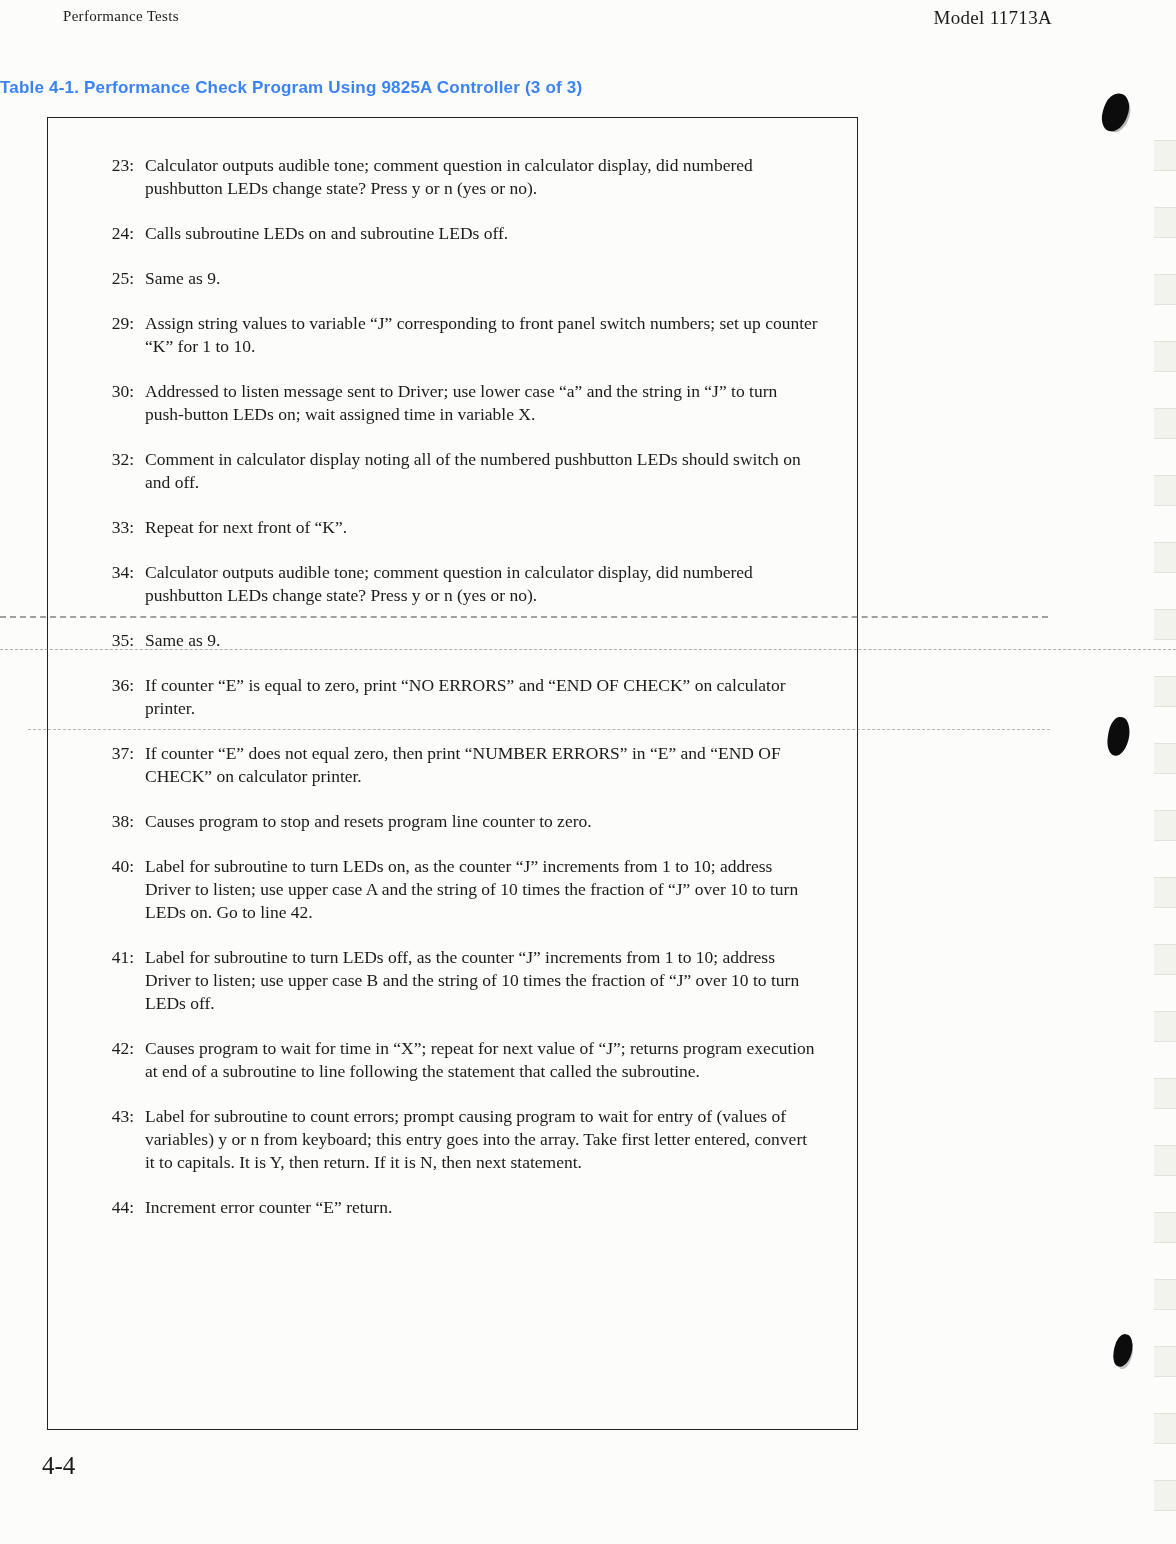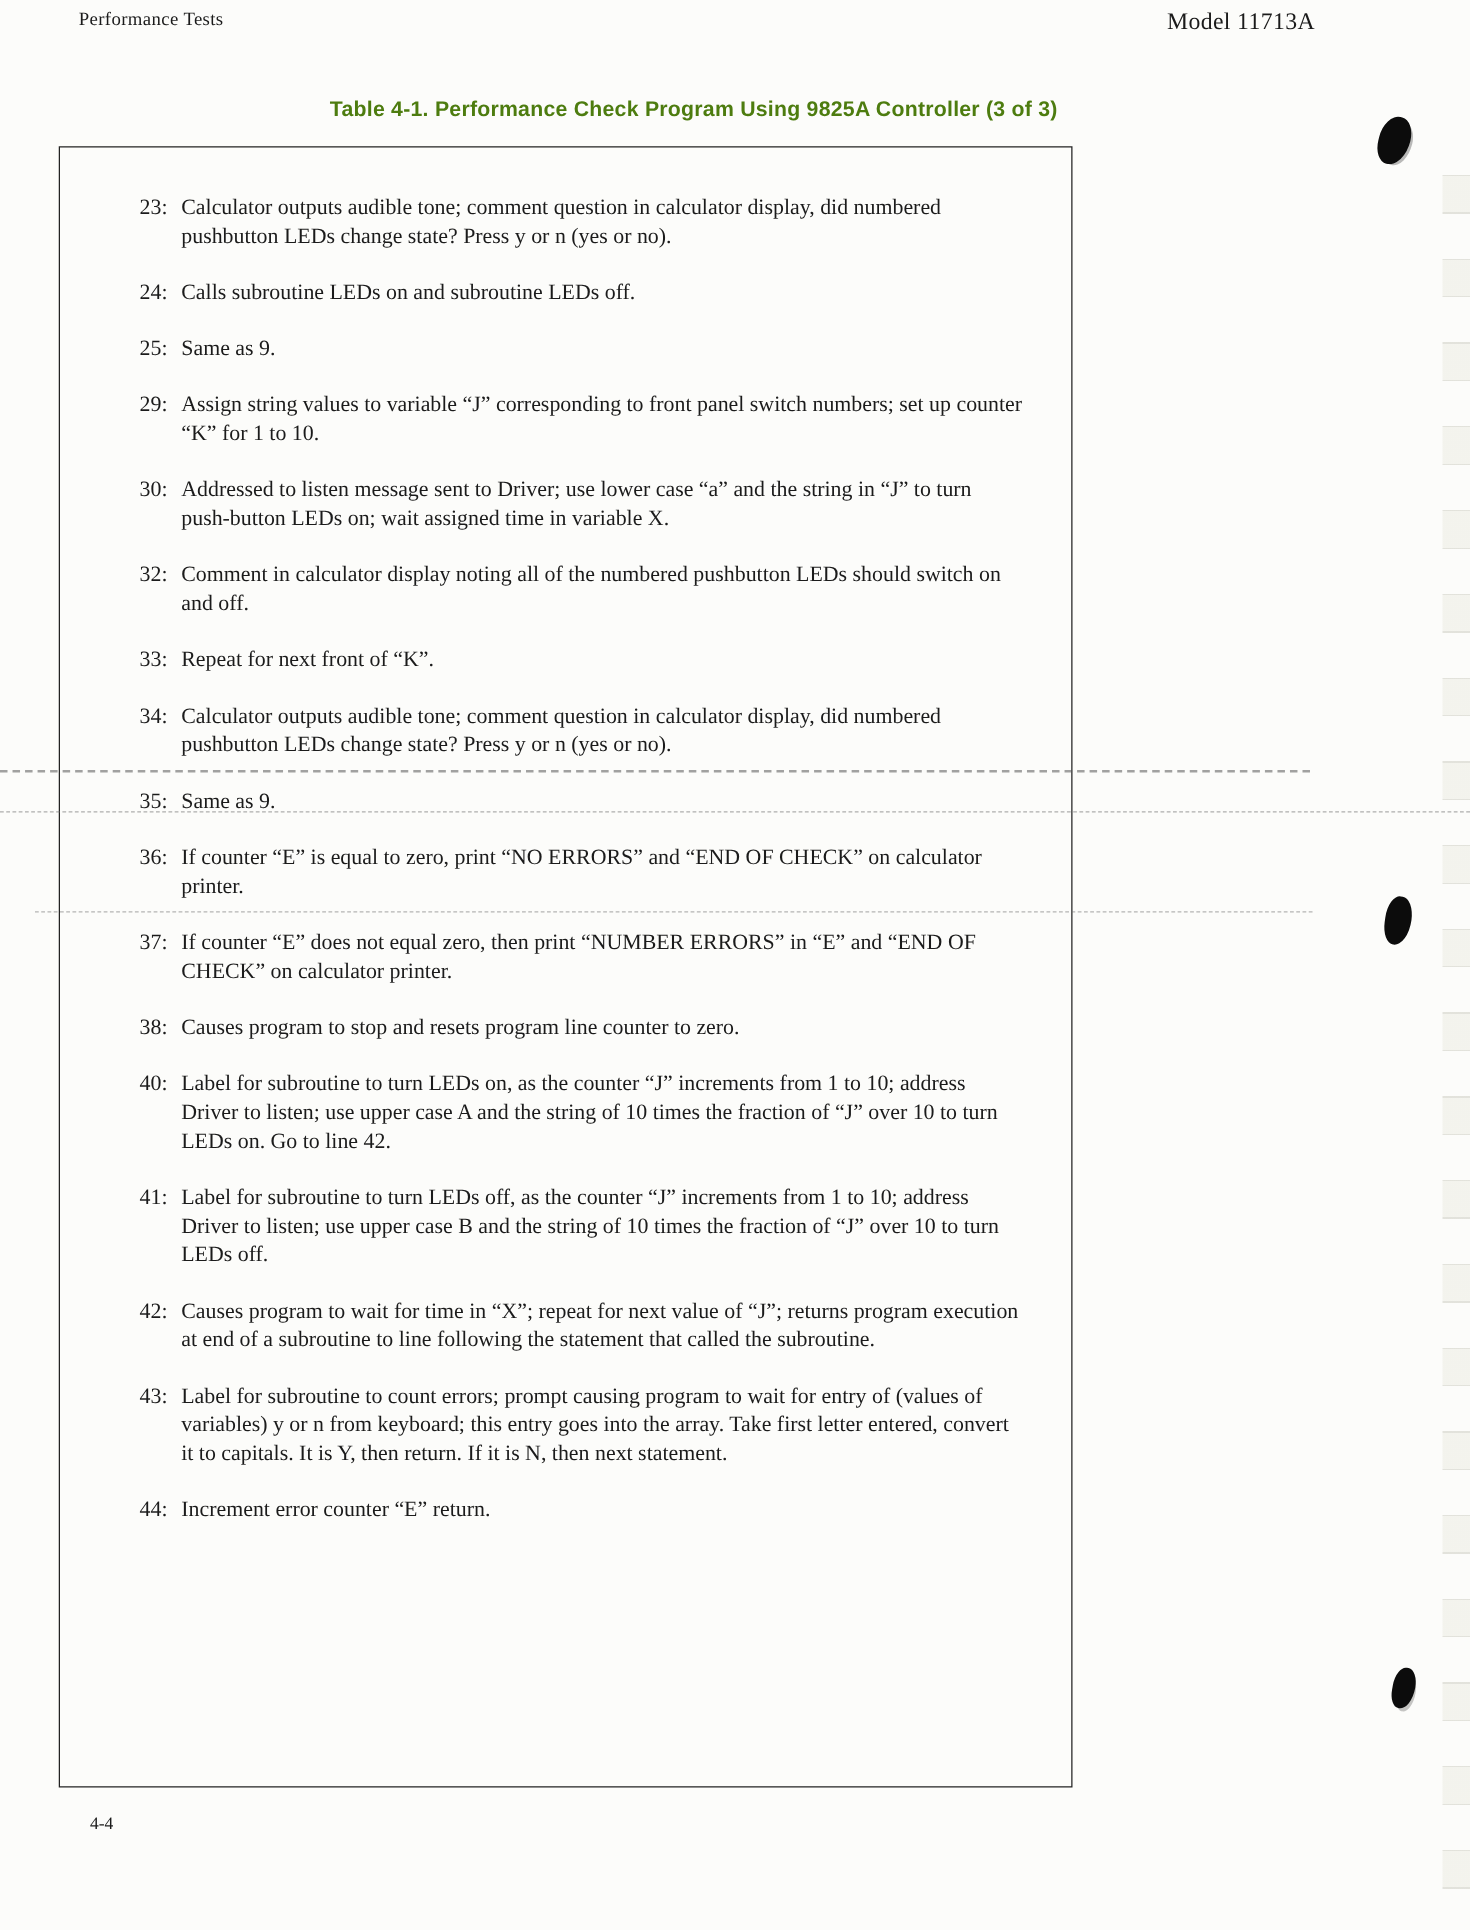--- a/index.html
+++ b/index.html
@@ -14,24 +14,23 @@
   .header-left {
     position:absolute; left:63px; top:8px;
     font-size:15px; letter-spacing:.3px;
   }
   .header-right {
     position:absolute; right:124px; top:7px;
     font-size:19px; letter-spacing:.3px;
   }
   .table-title {
     position:absolute; left:0; top:78px; width:1110px;
-    text-align:center;
     font-family:"Liberation Sans", sans-serif;
     font-weight:bold; font-size:17px; letter-spacing:.2px;
-    color:#4d7c0f;
+    color:#3b82f6;
   }
   .table-box {
     position:absolute; left:47px; top:117px;
     width:811px; height:1313px;
     border:1.5px solid #222;
     box-sizing:border-box;
     background:transparent;
   }
   .items {
     padding:36px 38px 0 50px;
@@ -45,22 +44,22 @@
   .num {
     flex:0 0 36px;
     text-align:right;
     white-space:nowrap;
   }
   .txt {
     margin-left:11px;
     max-width:872px;
   }
   .footer {
-    position:absolute; left:72px; top:1452px;
-    font-size:14px;
+    position:absolute; left:42px; top:1452px;
+    font-size:25px;
   }
   
   .blob {
     position:absolute;
     background:#0c0c0c;
   }
   .blob-1 { left:1103px; top:93px;  width:25px; height:39px; border-radius:54% 46% 60% 45%; transform:rotate(14deg); box-shadow:4px 2px 0 -2px rgba(60,60,60,.35); }
   .blob-2 { left:1108px; top:717px; width:21px; height:39px; border-radius:50% 48% 58% 46%; transform:rotate(8deg); }
   .blob-3 { left:1114px; top:1334px; width:18px; height:33px; border-radius:52% 48% 60% 44%; transform:rotate(10deg); box-shadow:3px 4px 0 -2px rgba(70,70,70,.3); }
   .scanline { position:absolute; border-top-style:dashed; }

